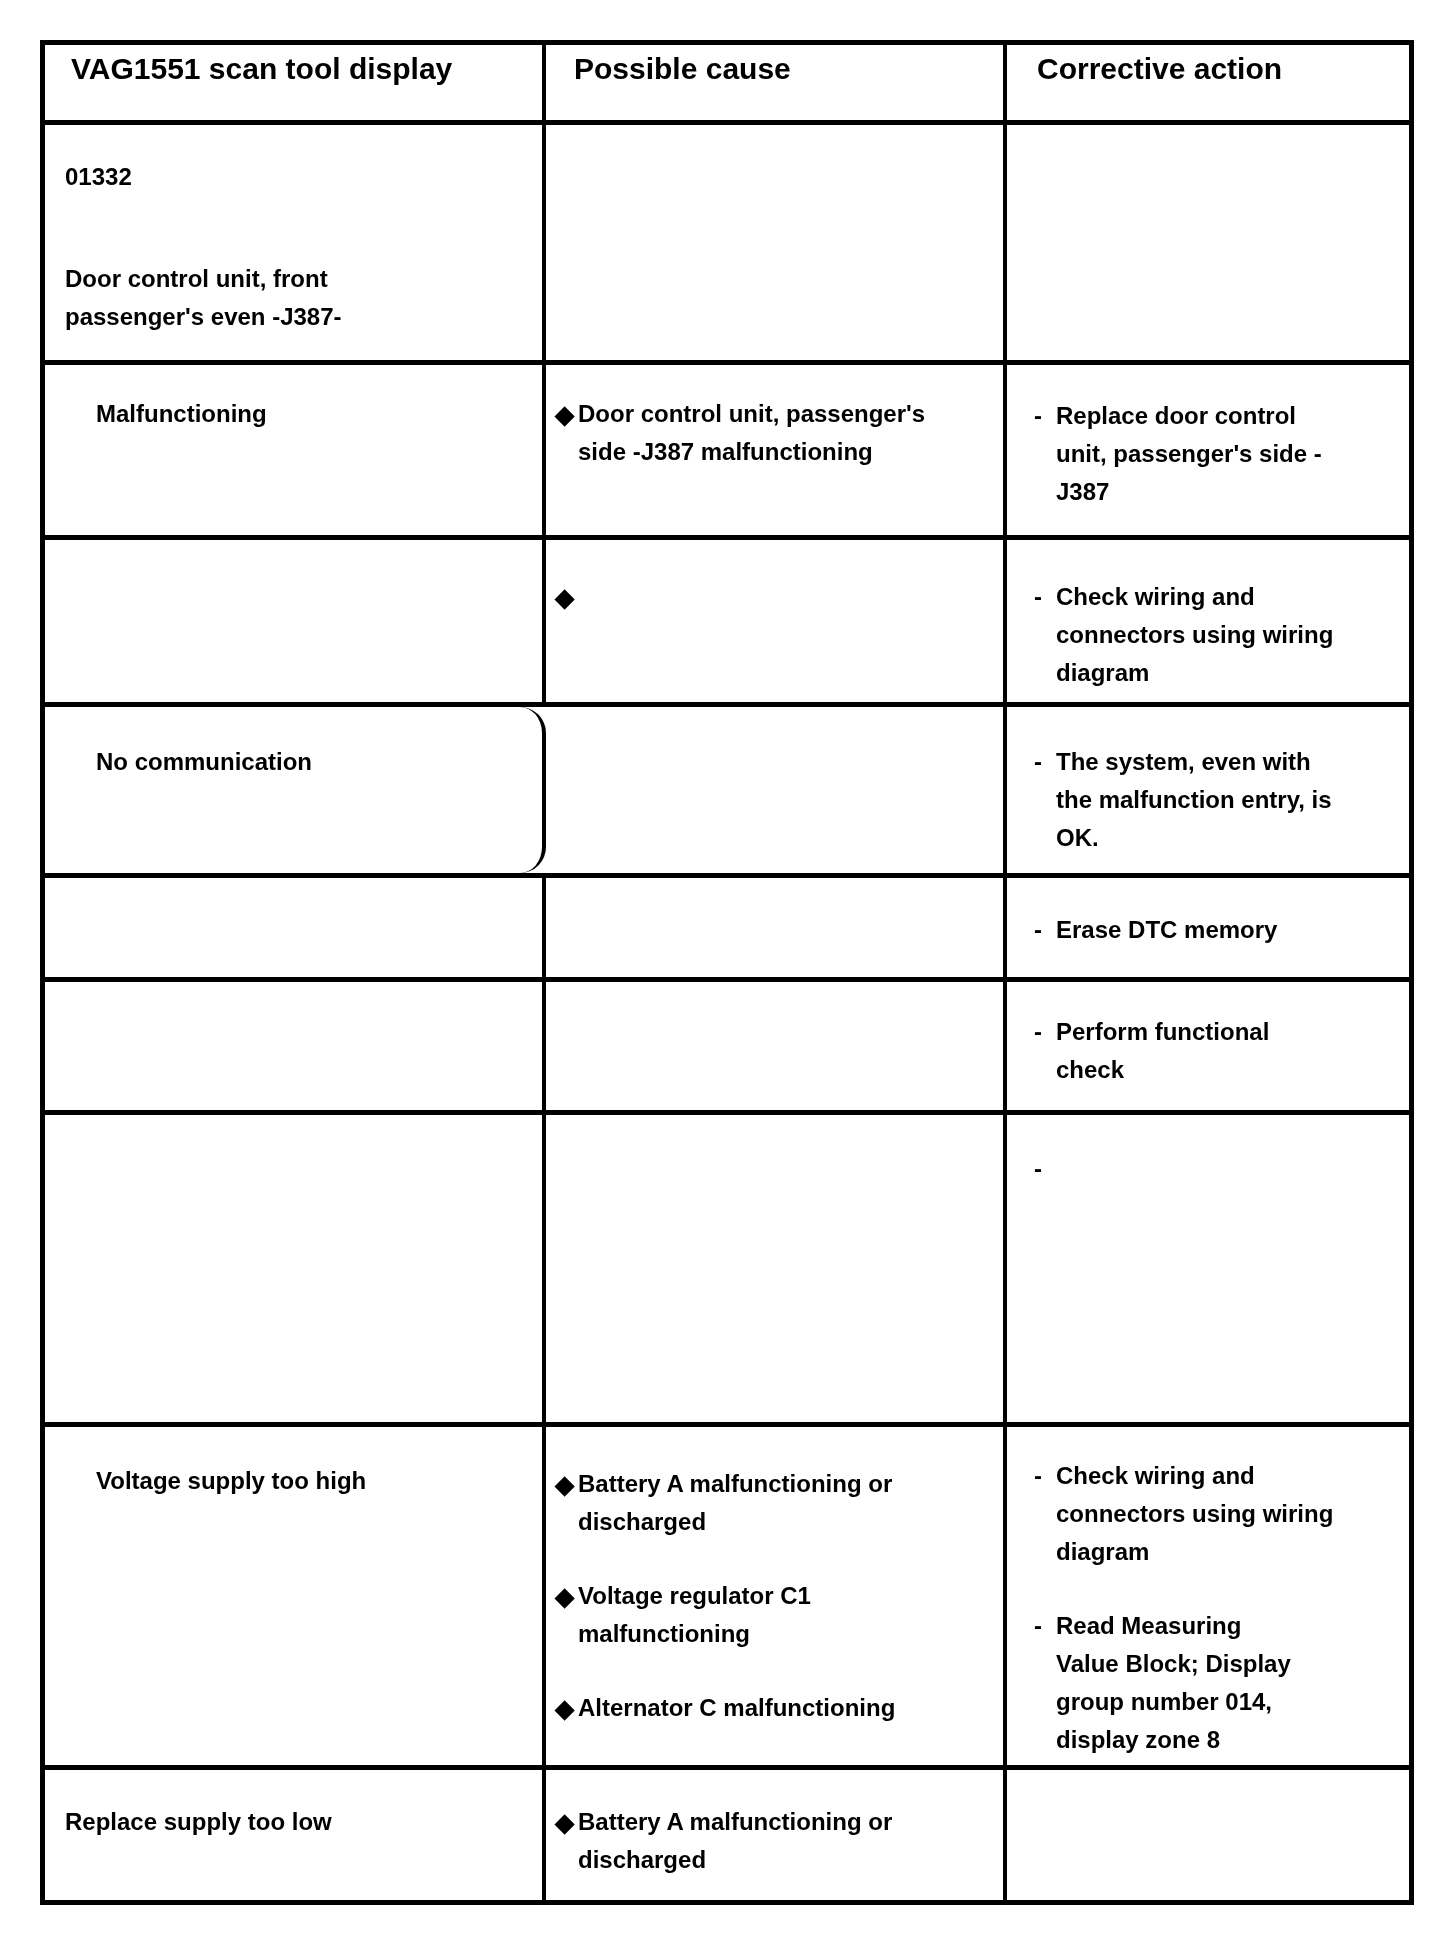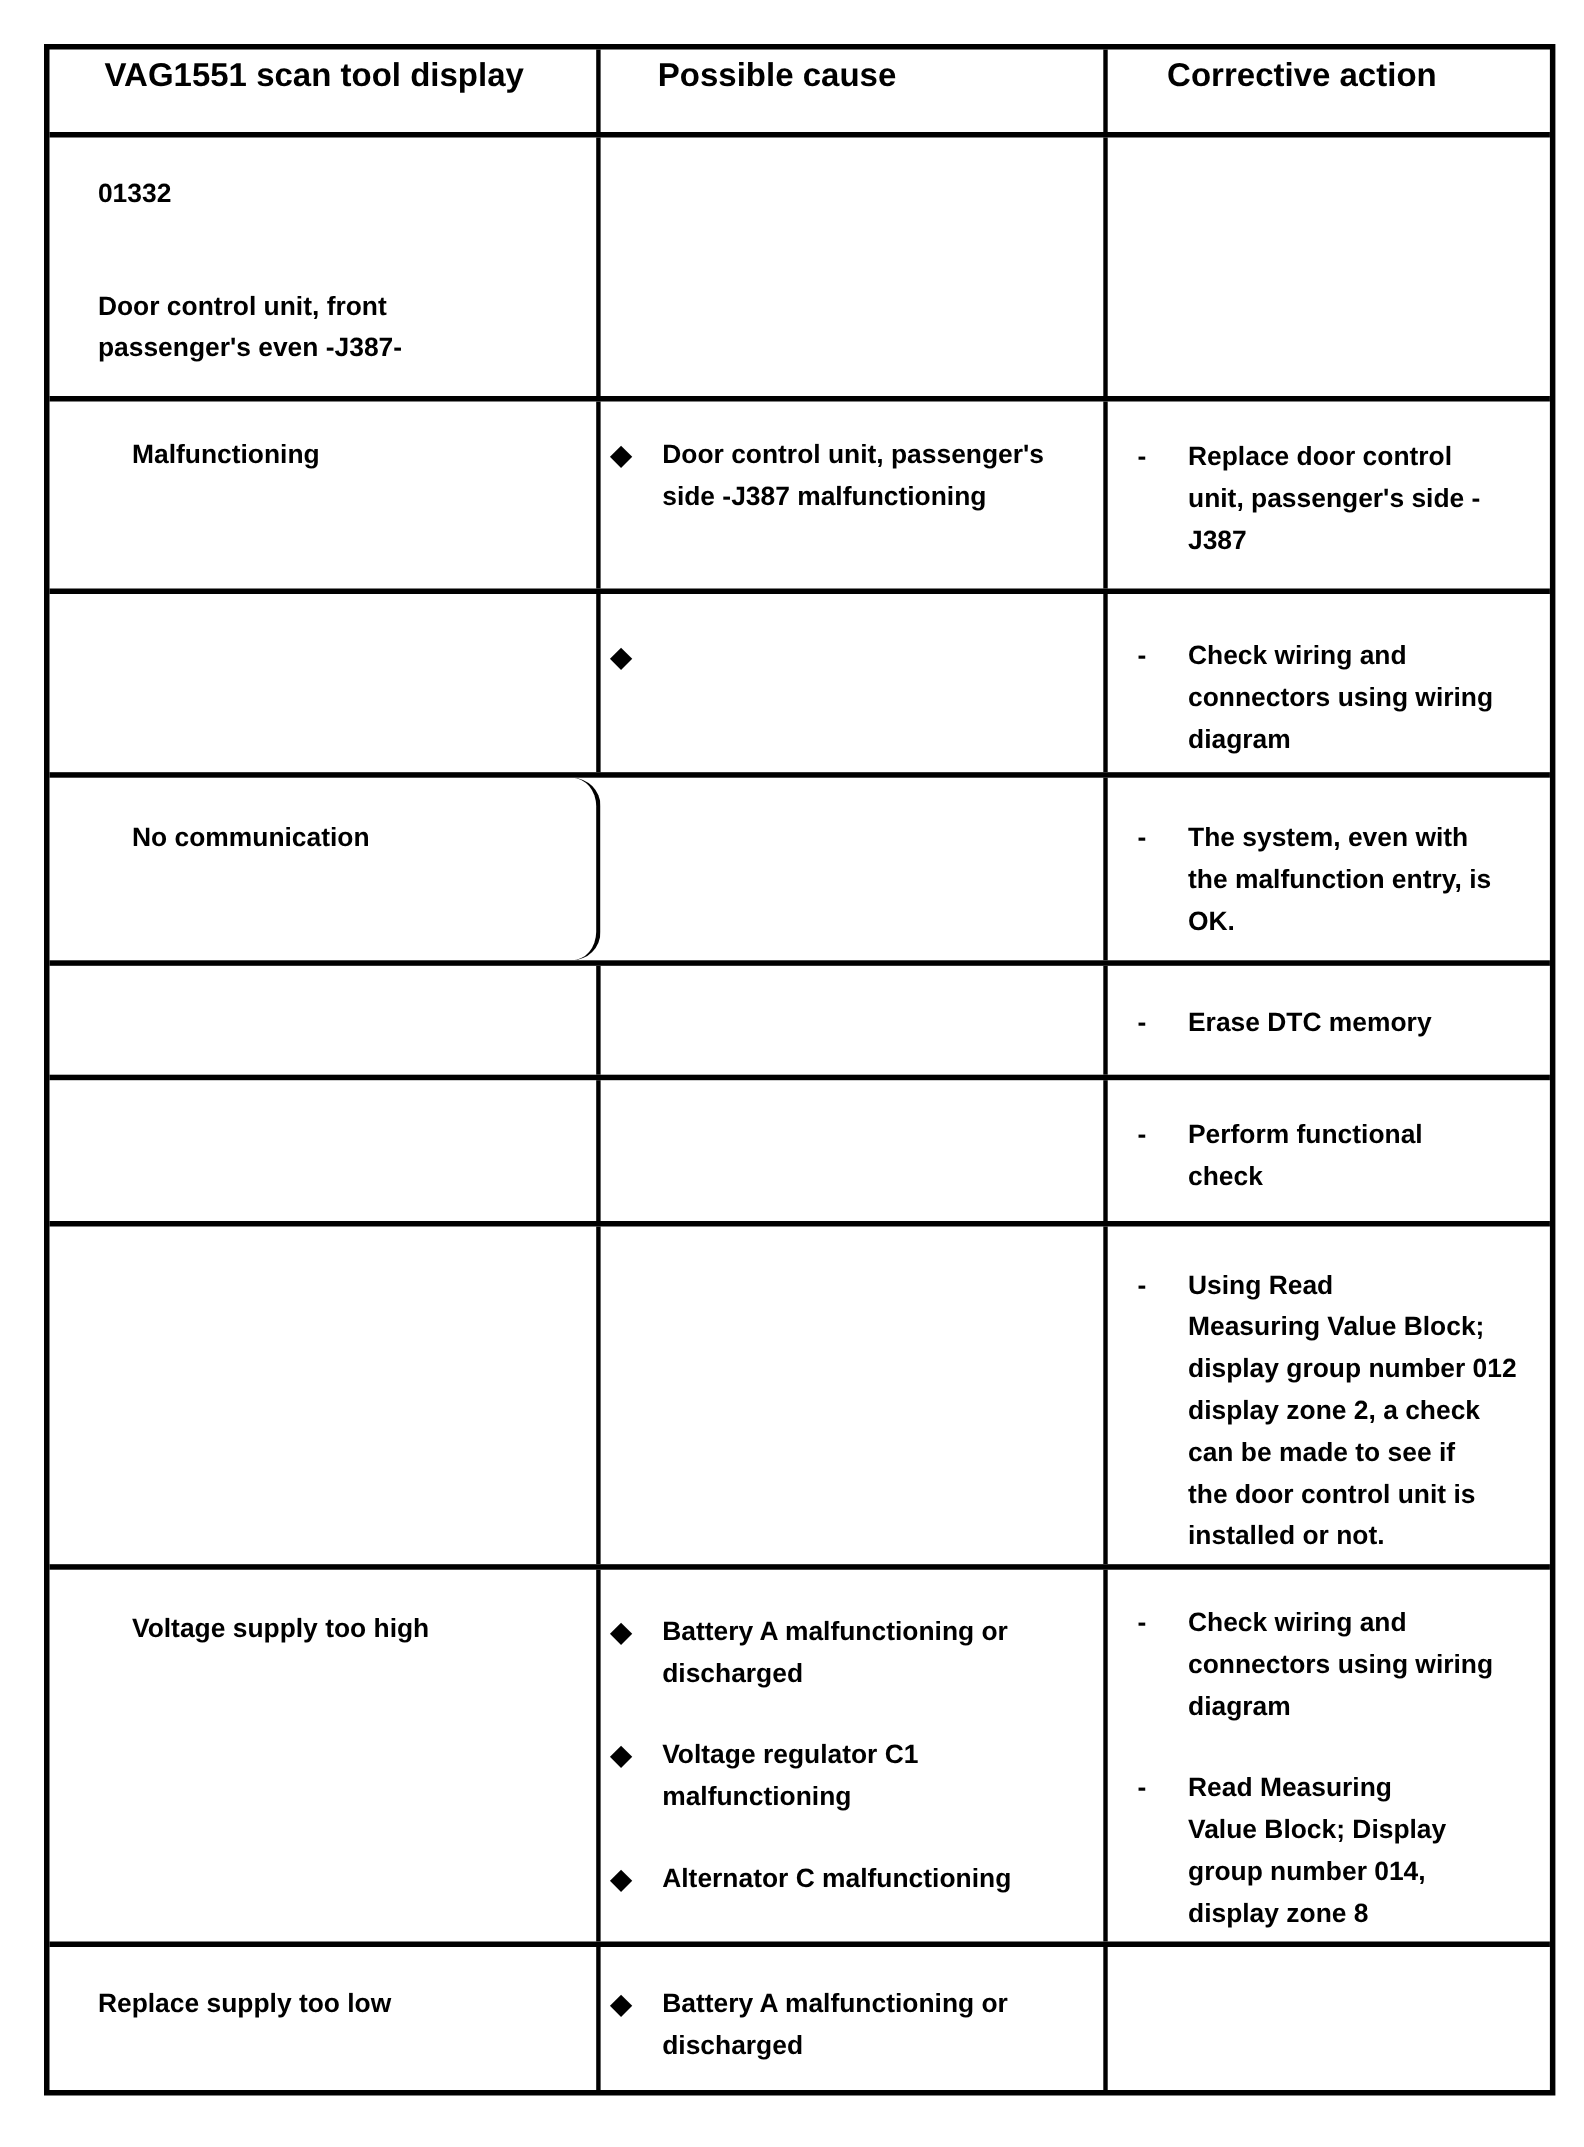--- a/index.html
+++ b/index.html
@@ -23,21 +23,21 @@
     border-bottom: 5px solid #000000;
   }
   .row.last { border-bottom: none; }
   .cell {
     border-right: 4px solid #000000;
     font-size: 24px;
     line-height: 38px;
     overflow: hidden;
   }
   .cell.c3 { border-right: none; }
-  .txt { white-space: pre-line; margin-left: 24px; }
+  .txt { white-space: pre-line; }
 
   
   .rh { height: 80px; }
   .rh .cell { font-size: 30px; line-height: 40px; padding-top: 4px; }
   .rh .c1 { padding-left: 26px; }
   .rh .c2 { padding-left: 28px; }
   .rh .c3 { padding-left: 30px; border-radius: 27px; }
 
   
   .r1 { height: 240px; }
@@ -183,27 +183,20 @@
       </div>
     </div>
   </div>
 
   <div class="row r7">
     <div class="cell c1"></div>
     <div class="cell c2"></div>
     <div class="cell c3">
       <div class="dash-item">
         <span class="dash">-</span>
-        <div class="txt">Using Read
-Measuring Value Block;
-display group number 012
-display zone 2, a check
-can be made to see if
-the door control unit is
-installed or not.</div>
       </div>
     </div>
   </div>
 
   <div class="row r8">
     <div class="cell c1 ind-lg">
       <div class="txt">Voltage supply too high</div>
     </div>
     <div class="cell c2">
       <div class="bullet-item">

